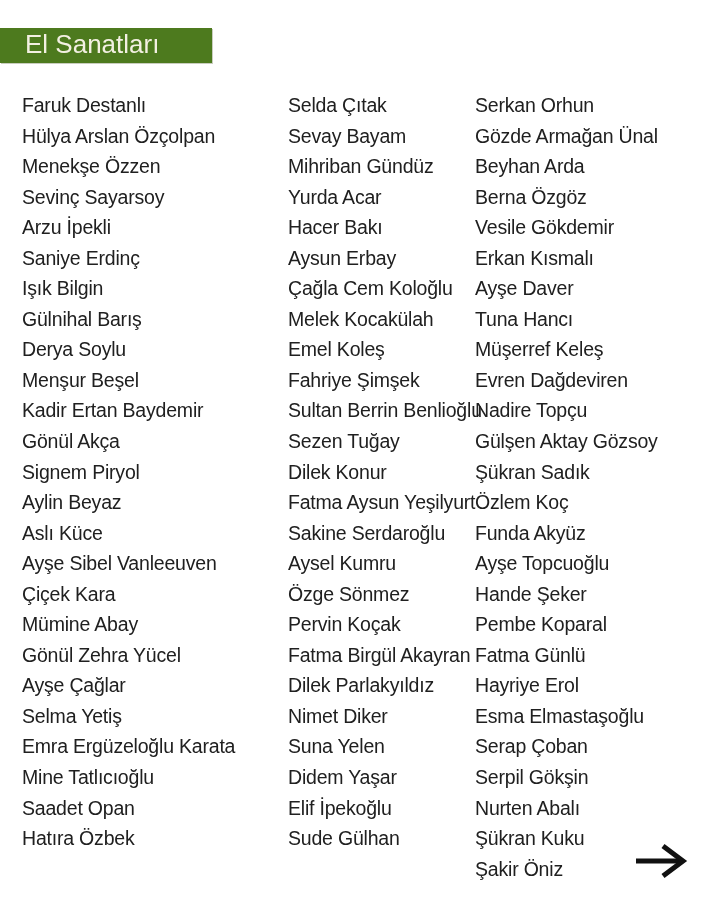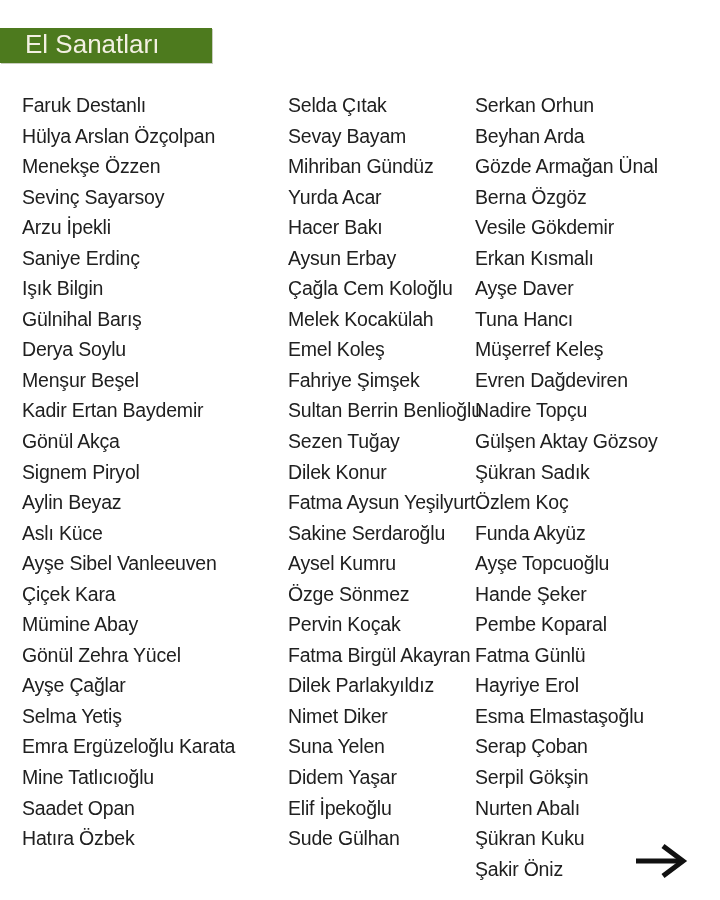--- a/index.html
+++ b/index.html
@@ -120,22 +120,22 @@
       <div class="name">Dilek Parlakyıldız</div>
       <div class="name">Nimet Diker</div>
       <div class="name">Suna Yelen</div>
       <div class="name">Didem Yaşar</div>
       <div class="name">Elif İpekoğlu</div>
       <div class="name">Sude Gülhan</div>
     </div>
 
   <div class="col col-3">
       <div class="name">Serkan Orhun</div>
+      <div class="name">Gözde Armağan Ünal</div>
       <div class="name">Beyhan Arda</div>
-      <div class="name">Gözde Armağan Ünal</div>
       <div class="name">Berna Özgöz</div>
       <div class="name">Vesile Gökdemir</div>
       <div class="name">Erkan Kısmalı</div>
       <div class="name">Ayşe Daver</div>
       <div class="name">Tuna Hancı</div>
       <div class="name">Müşerref Keleş</div>
       <div class="name">Evren Dağdeviren</div>
       <div class="name">Nadire Topçu</div>
       <div class="name">Gülşen Aktay Gözsoy</div>
       <div class="name">Şükran Sadık</div>

